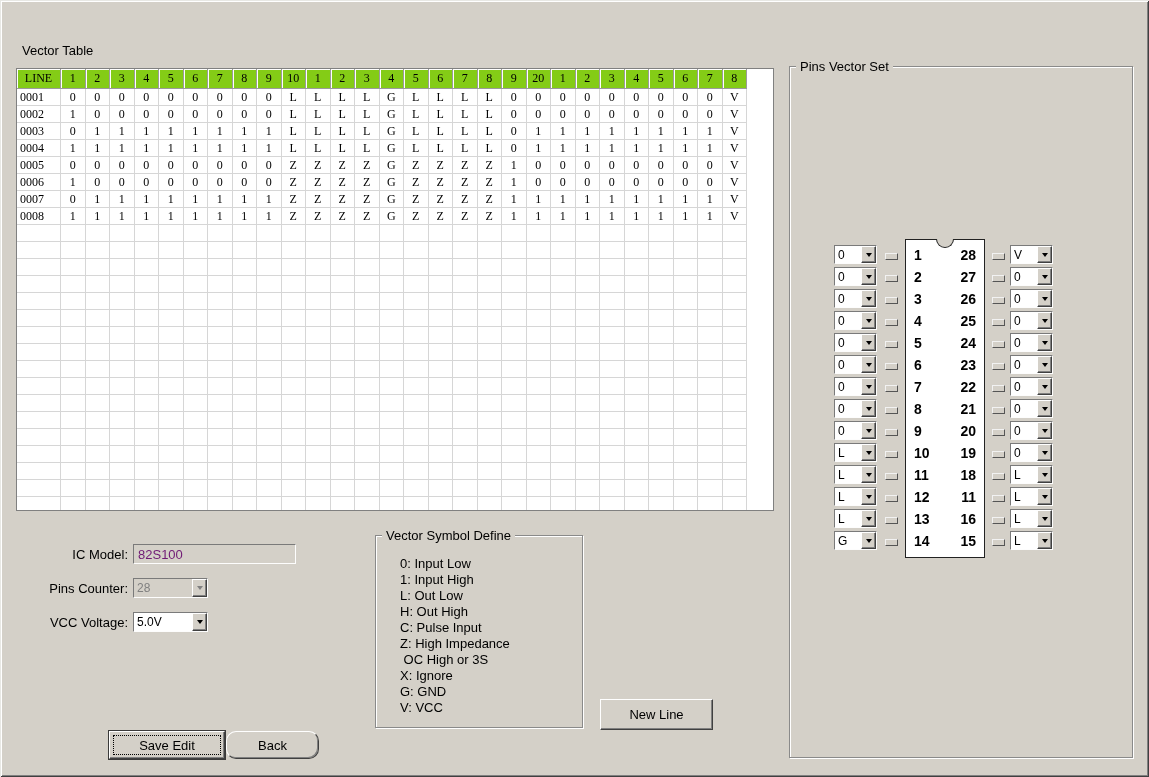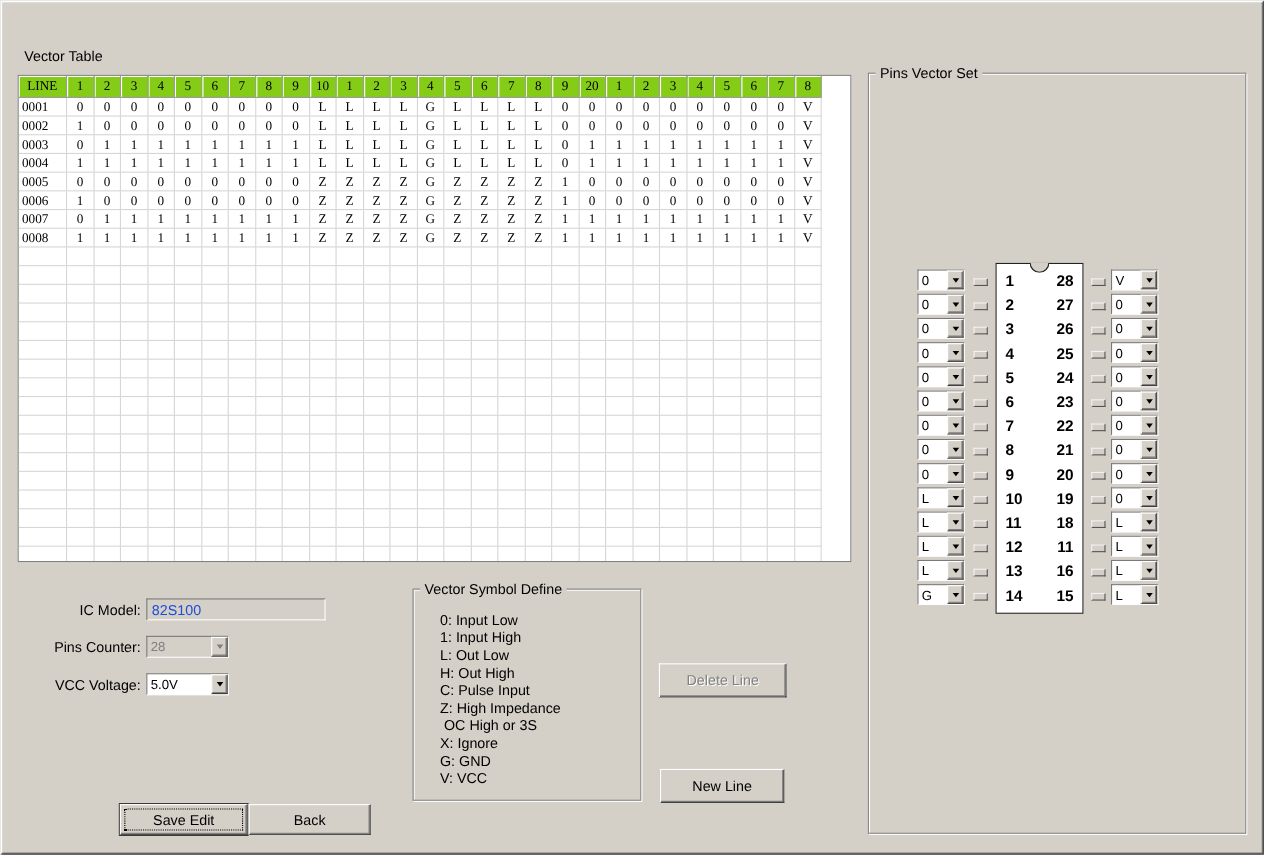--- a/index.html
+++ b/index.html
@@ -70,34 +70,34 @@
   .chip-nums { position: absolute; top: 4px; display: flex; flex-direction: column; }
   .chip-nums.left { left: 8px; }
   .chip-nums.right { right: 8px; align-items: flex-end; }
   .chip-num { height: 22px; line-height: 22px; font-weight: bold; font-size: 14px; }
 
   .form-label { position: absolute; width: 92px; text-align: right; font-size: 13px; }
   .ic-label { left: 36px; top: 547px; }
   .pins-label { left: 36px; top: 581px; }
   .vcc-label { left: 36px; top: 615px; }
   .textbox { position: absolute; left: 133px; top: 544px; width: 163px; height: 20px;
-    background: #d4d0c8; color: #1d4ed8; border: 1px solid; border-color: #7a7a7a #fdfdfd #fdfdfd #7a7a7a;
+    background: #d4d0c8; color: #701a75; border: 1px solid; border-color: #7a7a7a #fdfdfd #fdfdfd #7a7a7a;
     font-family: "Liberation Sans", sans-serif; font-size: 13px; padding-left: 4px; outline: none; }
   .pins-combo { left: 133px; top: 578px; }
   .vcc-combo { left: 133px; top: 612px; }
 
   .btn { position: absolute; background: #d4d0c8; border: 1px solid; border-color: #fff #404040 #404040 #fff;
     box-shadow: inset -1px -1px 0 #808080; font-size: 13px;
     display: flex; align-items: center; justify-content: center; }
   .btn.disabled { color: #828282; text-shadow: 1px 1px 0 #fff; }
   .btn-delete { left: 599px; top: 603px; width: 116px; height: 31px; }
   .btn-modify { left: 599px; top: 651px; width: 116px; height: 31px; }
   .btn-new { left: 600px; top: 699px; width: 113px; height: 31px; }
   .btn-save { left: 81px; top: 731px; width: 116px; height: 28px; }
-  .btn-back { left: 226px; top: 731px; width: 111px; height: 28px; }
+  .btn-back { left: 226px; top: 731px; width: 93px; height: 28px; border-radius: 10px; }
   .btn.default { box-shadow: inset -1px -1px 0 #808080, 0 0 0 1px #3a3a3a; margin-left: 28px; }
   .btn.focus::after { content: ""; position: absolute; inset: 3px; border: 1px dotted #000; }
 </style>
 </head>
 <body>
 
 <div class="window">
 
 
   <div class="vt-label">Vector Table</div>
@@ -1296,18 +1296,17 @@
         <div class="sym-line">H: Out High</div>
         <div class="sym-line">C: Pulse Input</div>
         <div class="sym-line">Z: High Impedance</div>
         <div class="sym-line">&nbsp;OC High or 3S</div>
         <div class="sym-line">X: Ignore</div>
         <div class="sym-line">G: GND</div>
         <div class="sym-line">V: VCC</div>
       </div>
   </div>
 
-  <div class="btn disabled btn-delete">Delete Line</div>
   <div class="btn btn-new">New Line</div>
   <div class="btn default focus btn-save">Save Edit</div>
   <div class="btn btn-back">Back</div>
 
 </div>
 
 </body></html>

